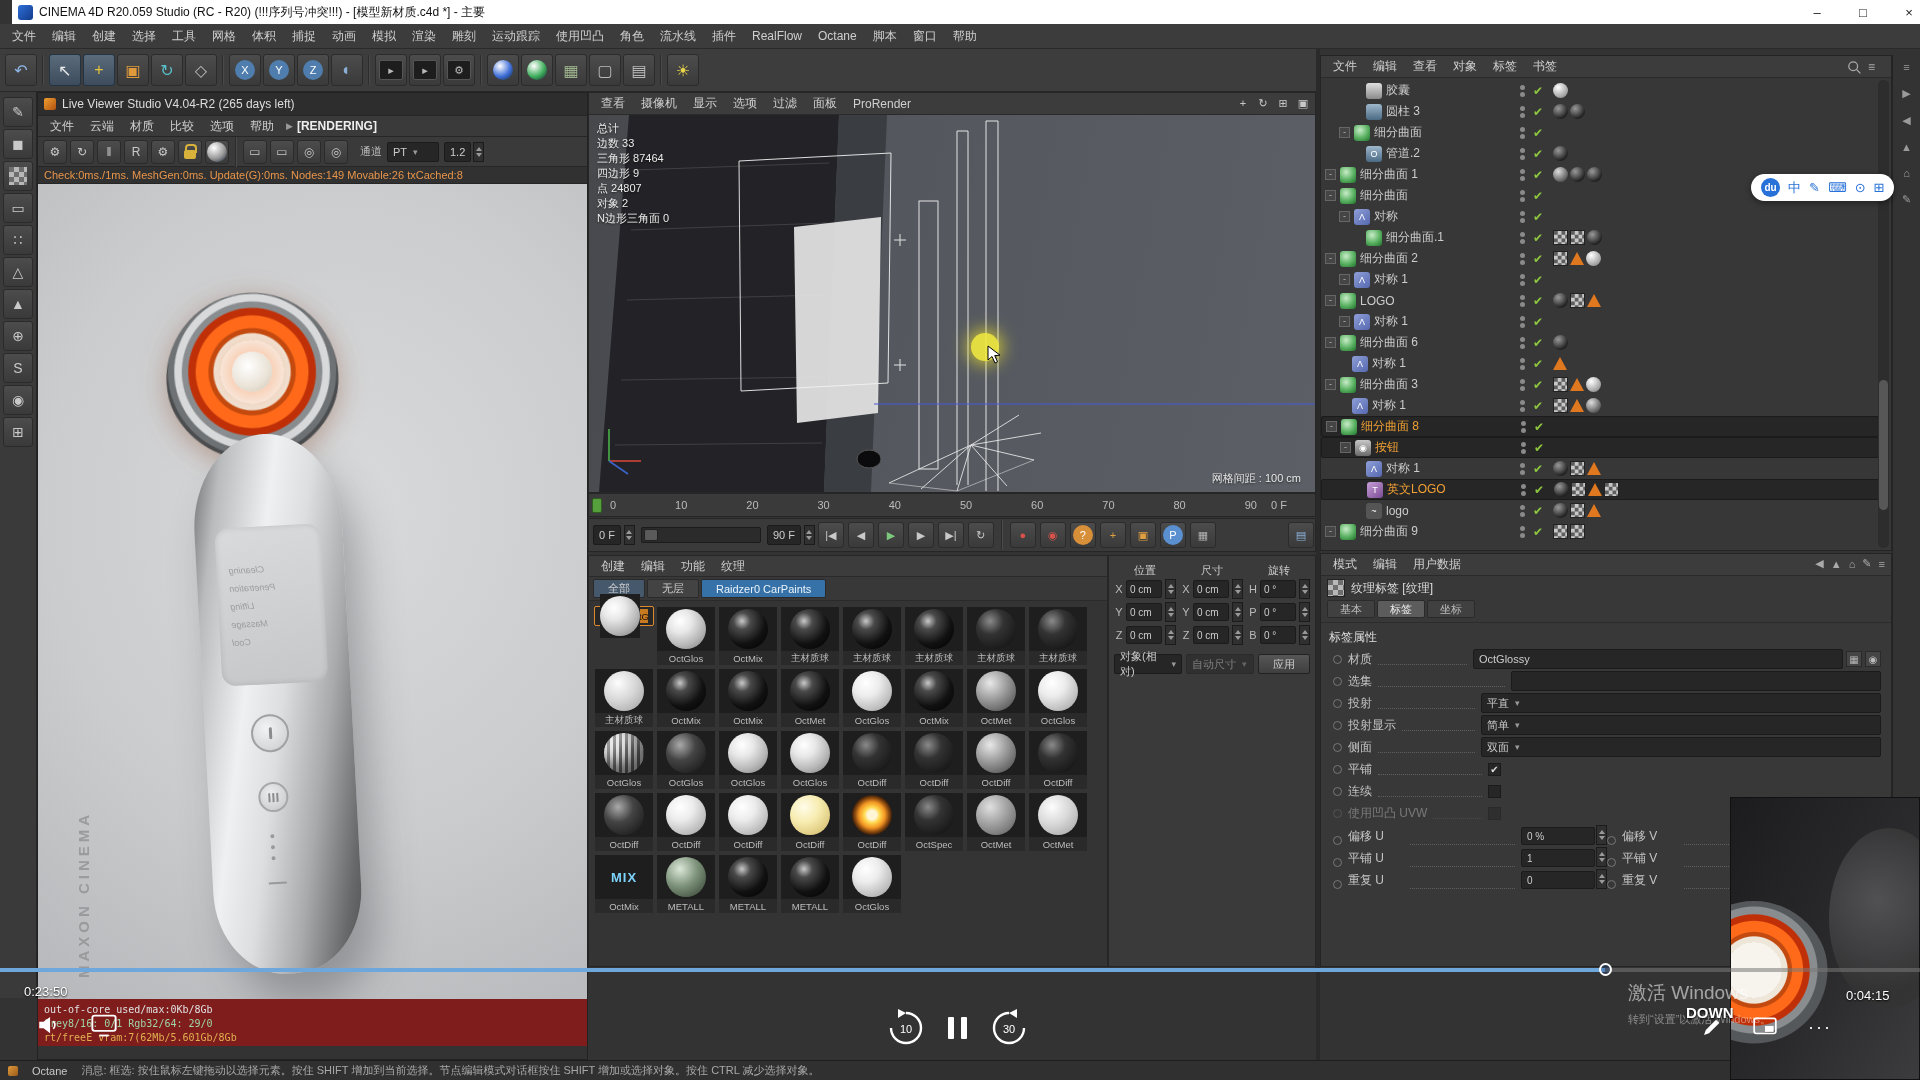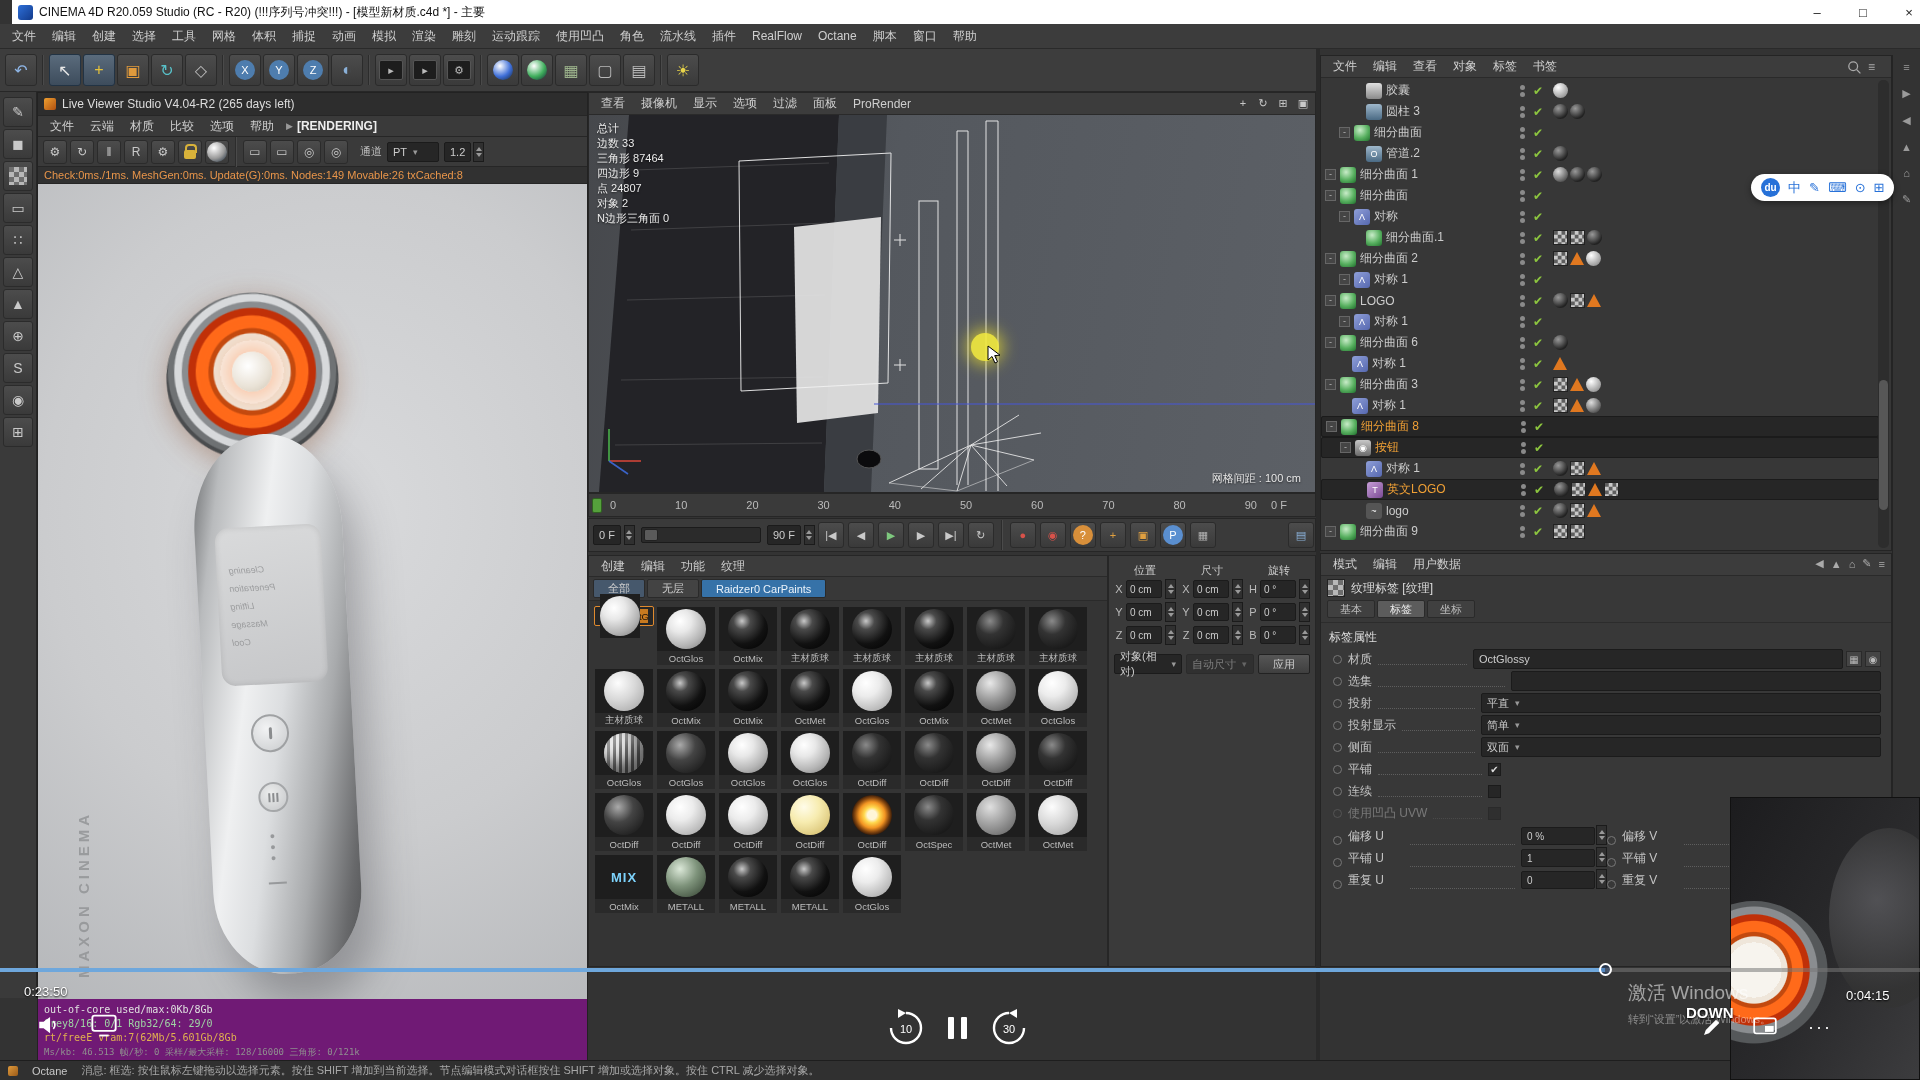--- a/index.html
+++ b/index.html
@@ -46,21 +46,21 @@
   .dev-screen{position:absolute;left:20px;top:92px;width:106px;height:158px;border-radius:14px;background:linear-gradient(170deg,#d9dadb,#c6c7c9);box-shadow:inset 0 0 6px rgba(0,0,0,.12);display:flex;flex-direction:column;justify-content:center;gap:8px;padding:10px 12px}
   .dev-screen span{display:block;text-align:right;font-size:9px;color:#8f9092;font-style:italic;transform:scaleX(-1);opacity:.8}
   .dev-btn1{position:absolute;left:46px;top:280px;width:38px;height:38px;border-radius:50%;border:2px solid #9fa1a3;background:radial-gradient(circle at 40% 35%,#f2f3f4,#c9cbcd);display:flex;align-items:center;justify-content:center}
   .dev-btn1 span{width:3px;height:12px;background:#8a8c8e;border-radius:2px}
   .dev-btn2{position:absolute;left:50px;top:348px;width:30px;height:30px;border-radius:50%;border:2px solid #a5a7a9;background:radial-gradient(circle at 40% 35%,#eceded,#c4c6c8);display:flex;align-items:center;justify-content:center;gap:2px}
   .dev-btn2 span{width:2px;height:9px;background:#8a8c8e}
   .dev-dots{position:absolute;left:60px;top:400px;display:flex;flex-direction:column;gap:7px;align-items:center}
   .dev-dots i{width:4px;height:4px;border-radius:50%;background:#97999b}
   .dev-line{position:absolute;left:56px;top:448px;width:18px;height:2px;background:#97999b}
   
-  #gpu-stats{position:absolute;left:0;top:906px;width:549px;height:61px;background:#701a75;font-family:"DejaVu Sans Mono",monospace;font-size:10px;padding:4px 6px;line-height:14px;overflow:hidden}
+  #gpu-stats{position:absolute;left:0;top:906px;width:549px;height:47px;background:#7f1d1d;font-family:"DejaVu Sans Mono",monospace;font-size:10px;padding:4px 6px;line-height:14px;overflow:hidden}
   #gpu-stats div:nth-child(1){color:#e0e0e0}
   #gpu-stats div:nth-child(2){color:#9fd4a4}
   #gpu-stats div:nth-child(3){color:#e0b050}
   #gpu-stats div:nth-child(4){color:#8f8f8f;font-size:9px}
   
   #viewport{position:absolute;left:588px;top:92px;width:728px;height:401px;background:#3c3c3c;border:1px solid #262626}
   #vp-menus{height:22px;background:#3c3c3c;display:flex;align-items:center;padding-left:4px;border-bottom:1px solid #2a2a2a}
   #vp-corner{position:absolute;right:4px;top:2px;display:flex;gap:4px}
   #vp-corner div{width:16px;height:16px;display:flex;align-items:center;justify-content:center;color:#c8c8c8;font-size:11px}
   #vp-canvas{position:absolute;left:0;top:22px;width:726px;height:377px;background:linear-gradient(100deg,#46484c 0%,#54585e 40%,#5c6066 100%);overflow:hidden}

